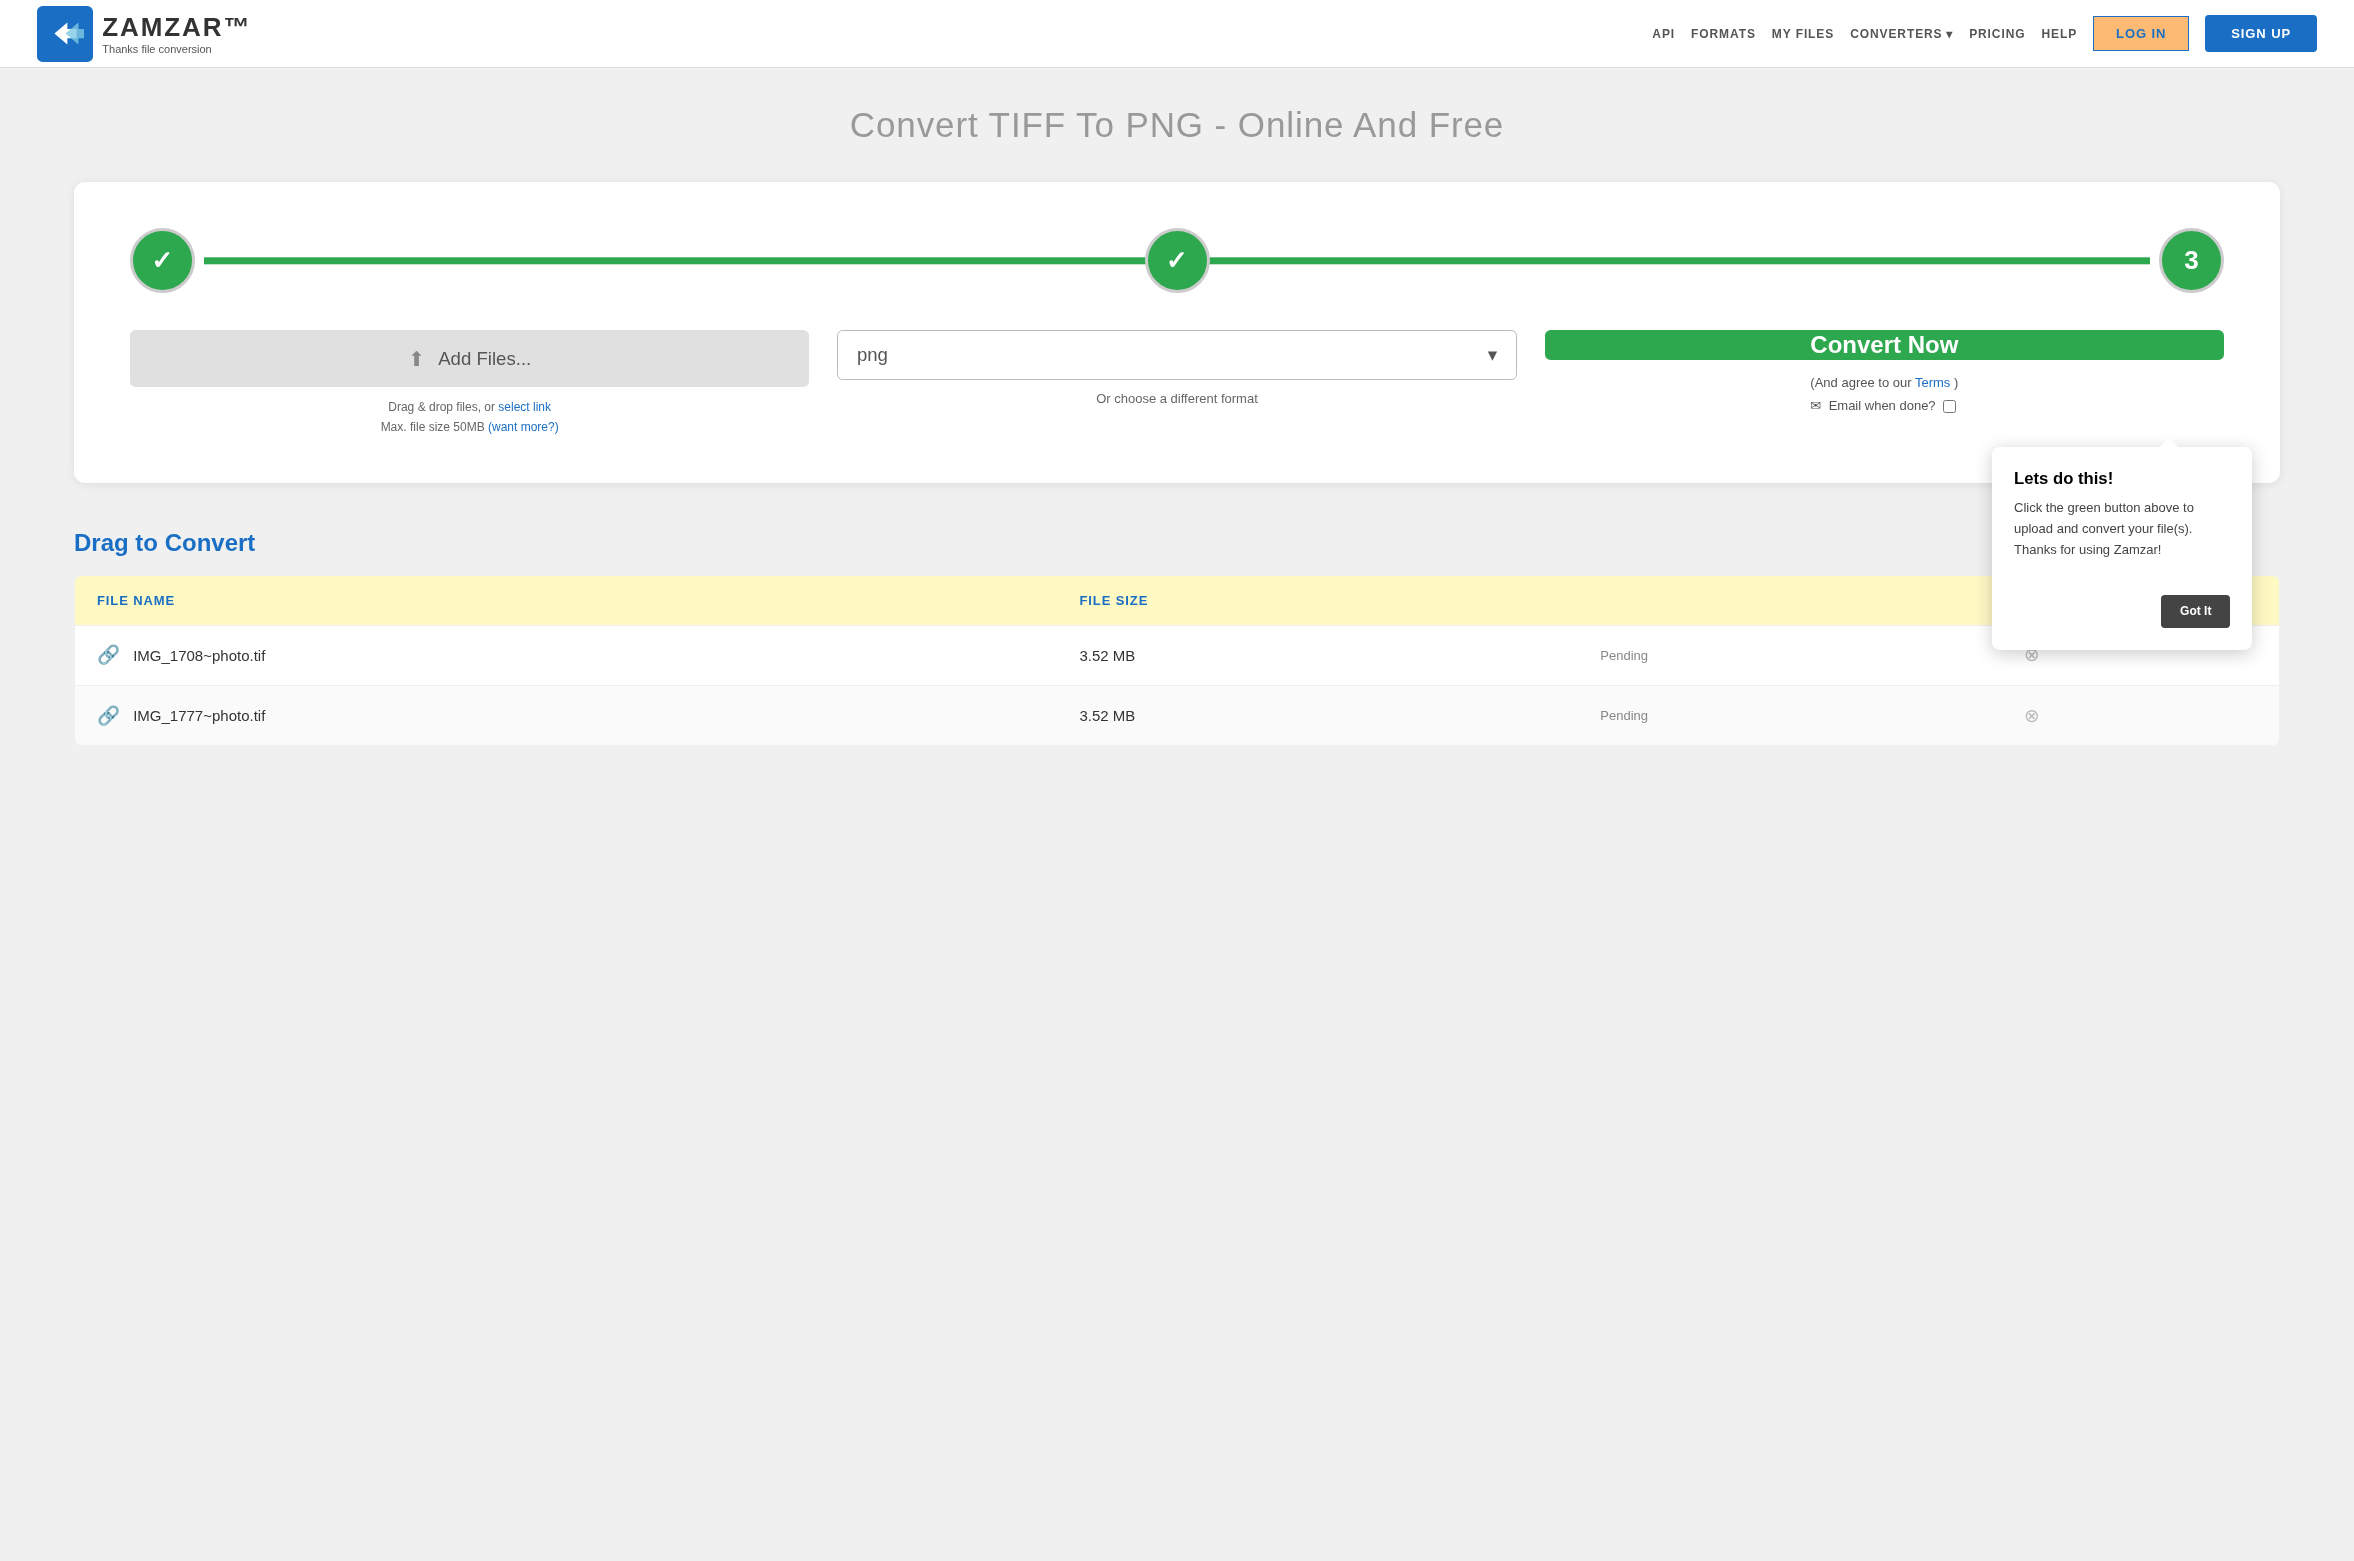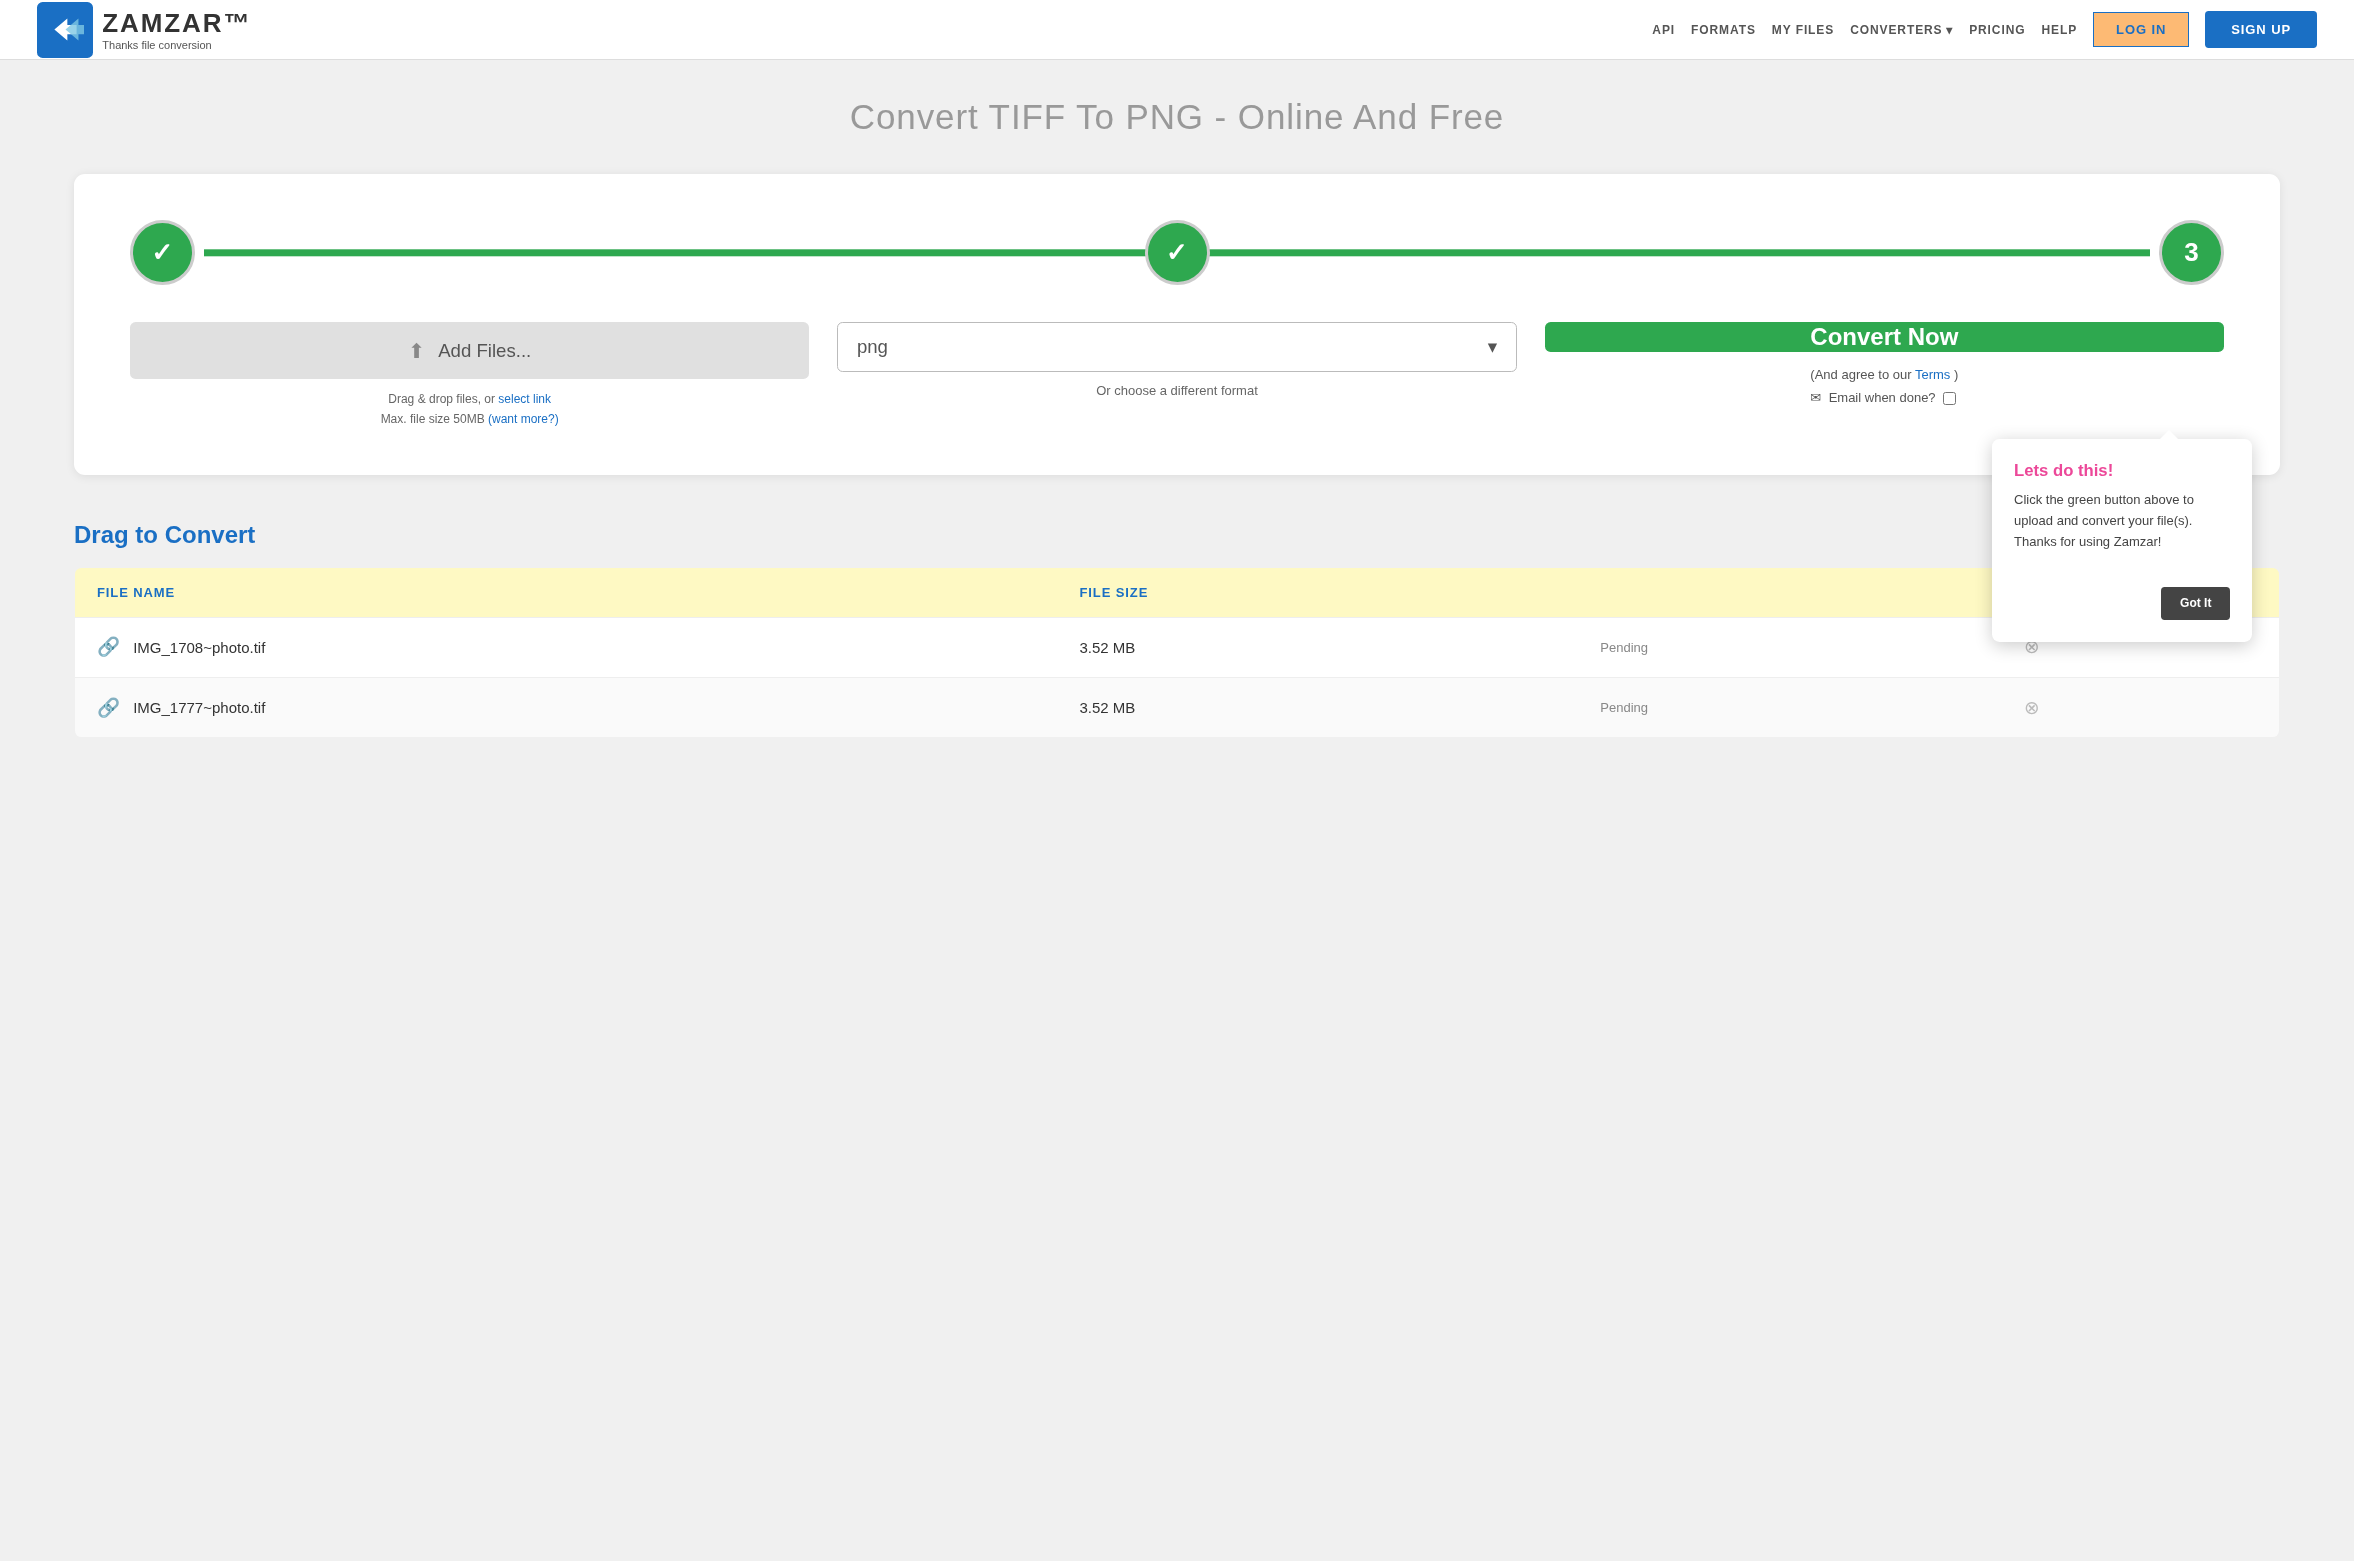--- a/index.html
+++ b/index.html
@@ -5,21 +5,21 @@
     * { box-sizing: border-box; margin: 0; padding: 0; }
     body { font-family: Arial, sans-serif; background: #f0f0f0; color: #333; }
 
     
     .header {
       background: #fff;
       border-bottom: 0.9px solid #ddd;
       display: flex;
       align-items: center;
       padding: 17px 37px;
-      height: 60px;
+      height: 68px;
     }
     .logo-area {
       display: flex;
       align-items: center;
       gap: 9.3px;
       text-decoration: none;
       color: inherit;
     }
     .logo-icon {
       width: 56px;
@@ -242,21 +242,21 @@
       position: absolute;
       top: -9.3px;
       right: 74px;
       border-left: 9.3px solid transparent;
       border-right: 9.3px solid transparent;
       border-bottom: 9.3px solid #fff;
     }
     .tooltip-title {
       font-size: 16.7px;
       font-weight: 800;
-      color: #ec4899;
+      color: #000000;
       margin-bottom: 9.3px;
     }
     .tooltip-text {
       font-size: 13px;
       color: #444;
       line-height: 1.6;
       margin-bottom: 18.6px;
     }
     .btn-got-it {
       background: #444;

